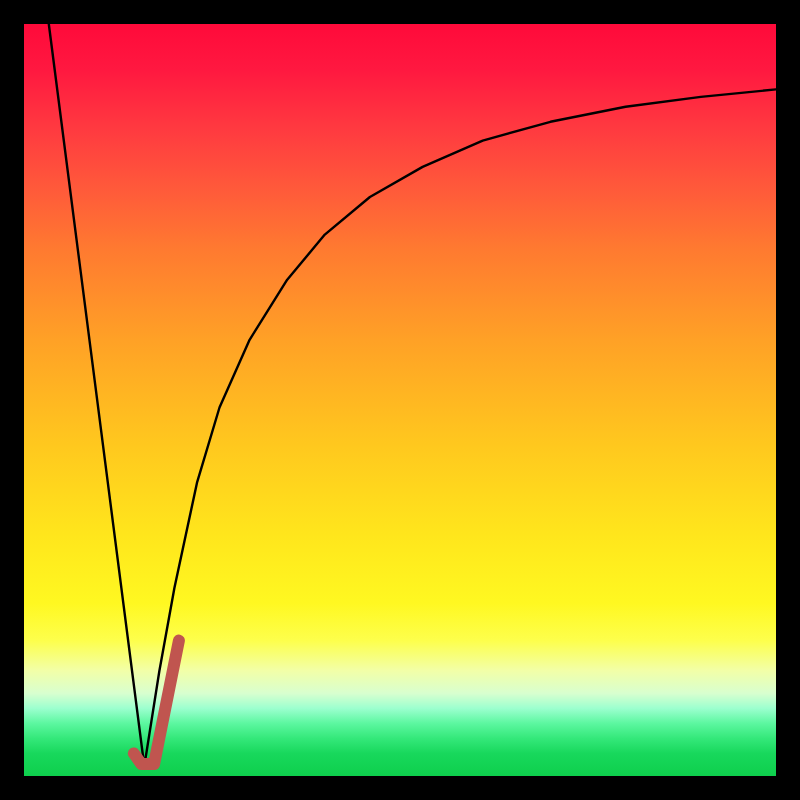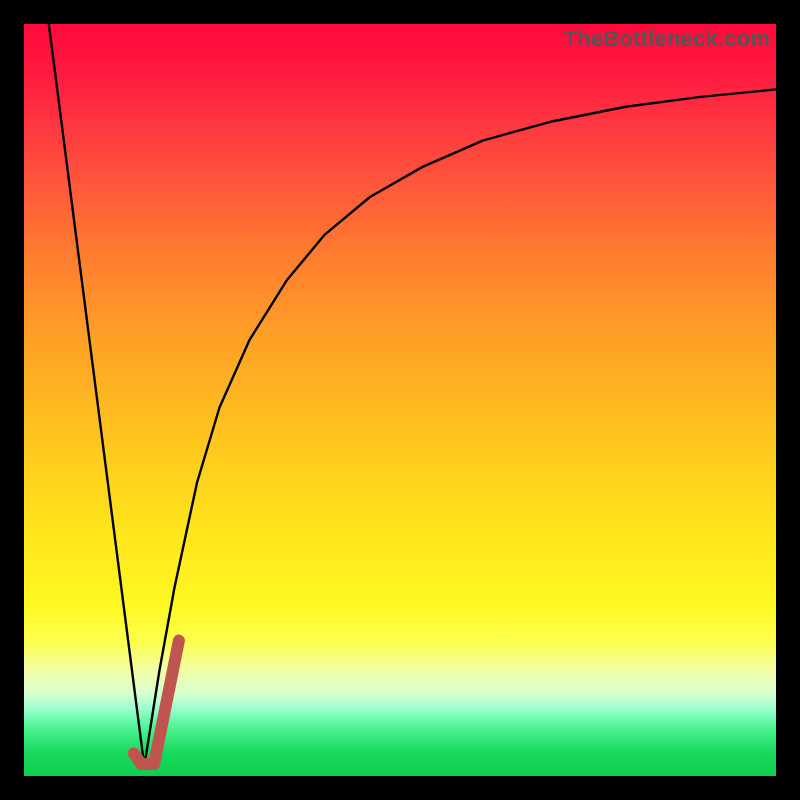--- a/index.html
+++ b/index.html
@@ -64,21 +64,20 @@
     overflow: visible;
   }
 </style>
 </head>
 <body>
 
 <div class="frame">
 
   <div class="plot-area">
 
-    <div class="watermark">TheBottleneck.com</div>
 
     <svg class="curves" viewBox="0 0 752 752" preserveAspectRatio="none">
       <path id="curve-path" fill="none" stroke="#000000" stroke-width="2.4" stroke-linecap="round" stroke-linejoin="round" d="M 24.8 0.0 L 120.3 742.2 L 135.4 646.7 L 150.4 564.0 L 173.0 458.7 L 195.5 383.5 L 225.6 315.8 L 263.2 255.7 L 300.8 210.6 L 345.9 173.0 L 398.6 142.9 L 458.7 116.6 L 526.4 97.8 L 601.6 82.7 L 676.8 72.9 L 752.0 65.4"></path>
       <path id="marker-path" fill="none" stroke="#c0554f" stroke-width="12" stroke-linecap="round" stroke-linejoin="round" d="M 109.8 729.4 L 117.3 740.0 L 130.1 740.0 L 154.9 616.6"></path>
     </svg>
 
   </div>
 </div>
 
 </body></html>

